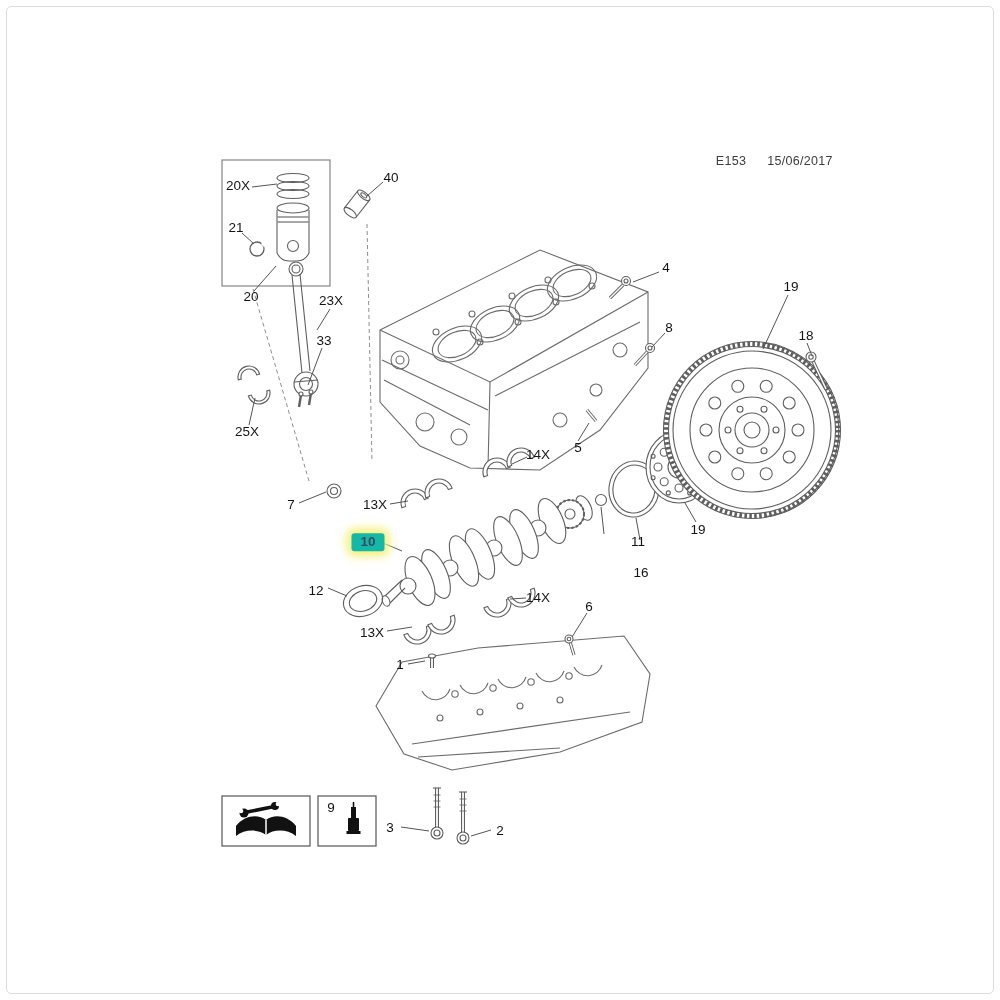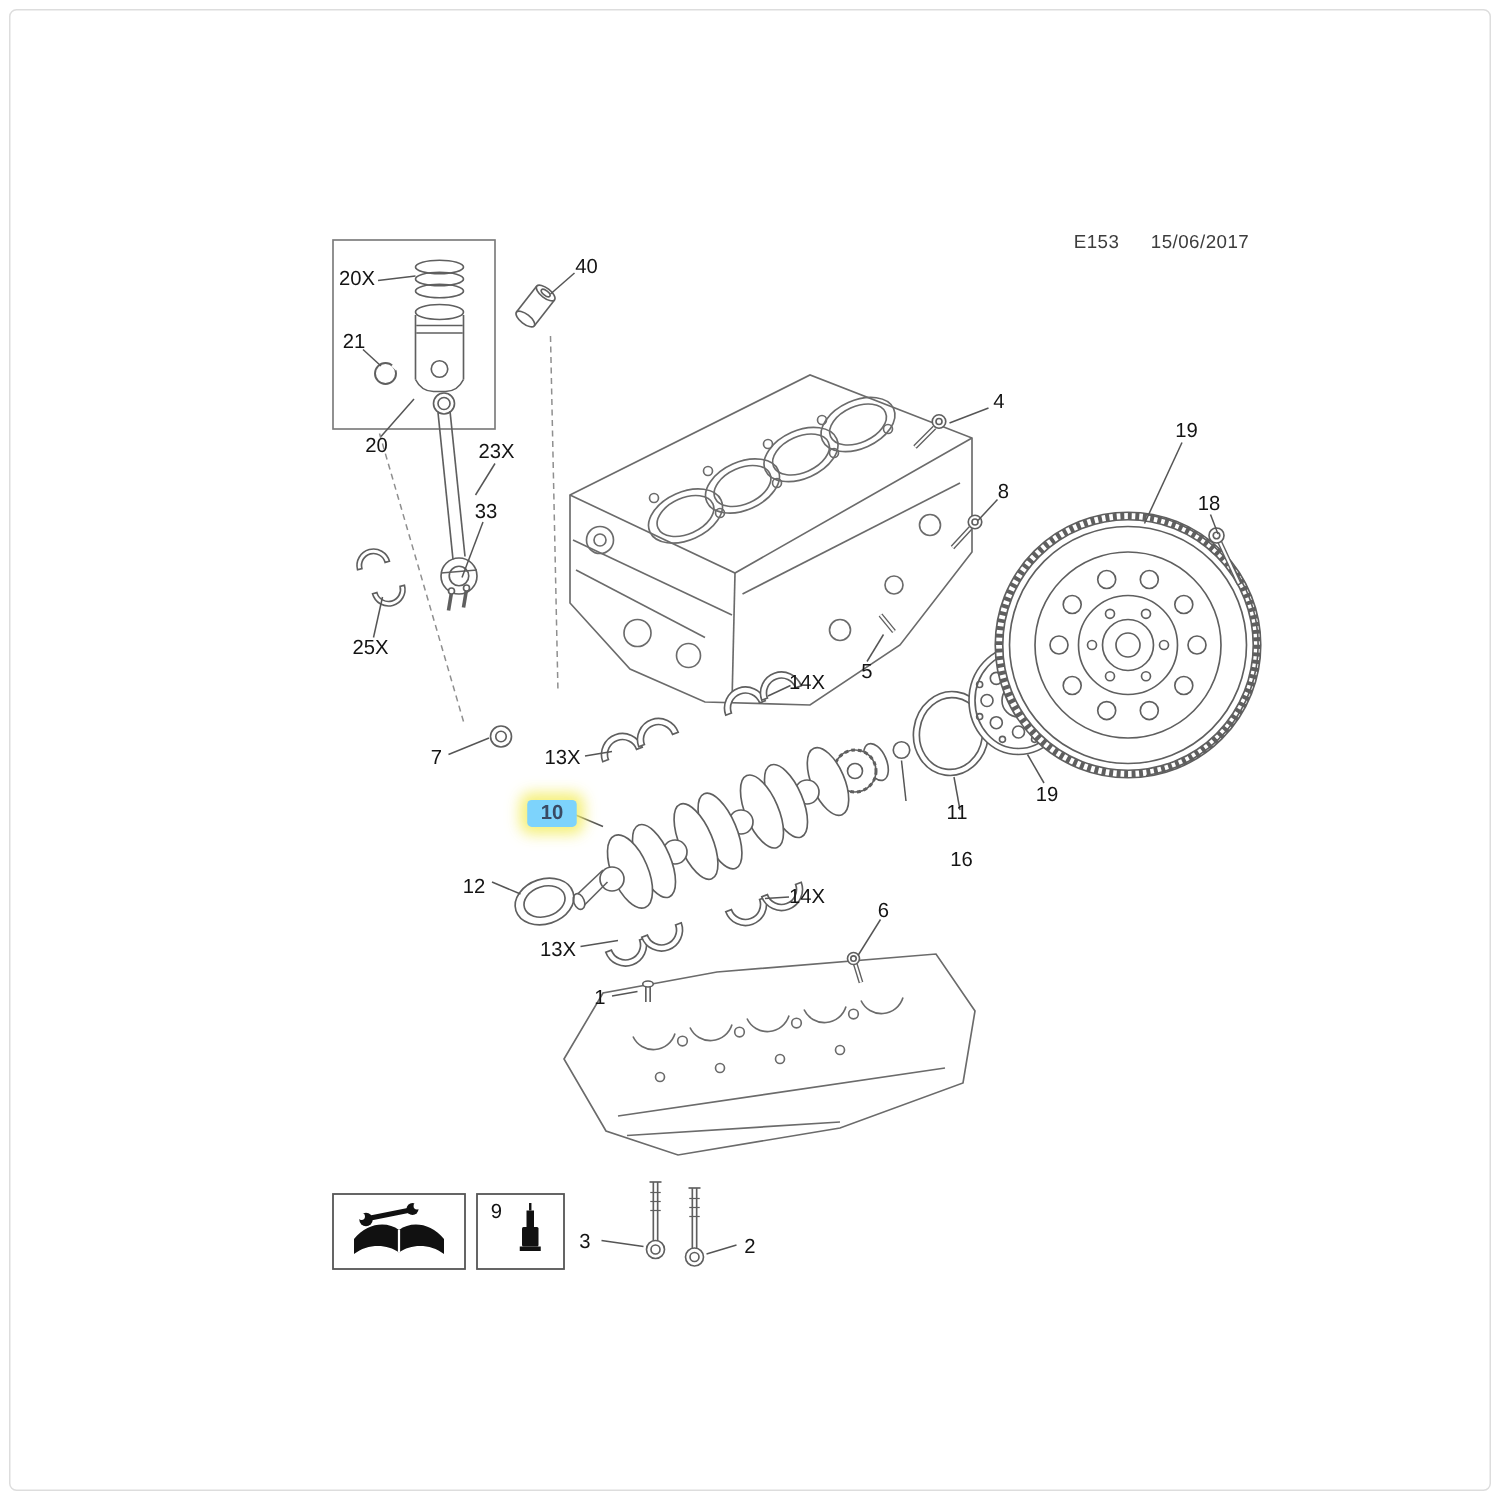--- a/index.html
+++ b/index.html
@@ -5,21 +5,21 @@
   * { margin:0; padding:0; box-sizing:border-box; }
   html,body { width:1000px; height:1000px; background:#ffffff;
               font-family:"Liberation Sans", sans-serif; }
   .stage { position:relative; width:1000px; height:1000px; background:#fff; overflow:hidden;padding-left:19px; }
   .frame { position:absolute; inset:6px; border:1px solid #dddddd; border-radius:5px; pointer-events:none; }
   svg.art { position:absolute; left:0; top:0; }
   .hdr { position:absolute; transform:translate(-50%,-50%); font-size:12.5px; color:#3d3d3d;
          letter-spacing:.3px; white-space:nowrap; }
   .co { position:absolute; transform:translate(-50%,-50%); font-size:13.5px; color:#141414;
         white-space:nowrap; cursor:pointer; line-height:1; padding:2px 3px; }
-  .co.hl { background:#7dd3fc; box-shadow:0 0 9px 5px rgba(244,238,110,.9);
+  .co.hl { background:#14b8a6; box-shadow:0 0 9px 5px rgba(244,238,110,.9);
            border-radius:3px; padding:2px 9px; color:#3a4a63; font-weight:bold; }
 </style>
 </head>
 <body>
 
 <div class="stage">
   <div class="frame"></div>
 
   <svg class="art" width="1000" height="1000" viewBox="0 0 1000 1000">
 

